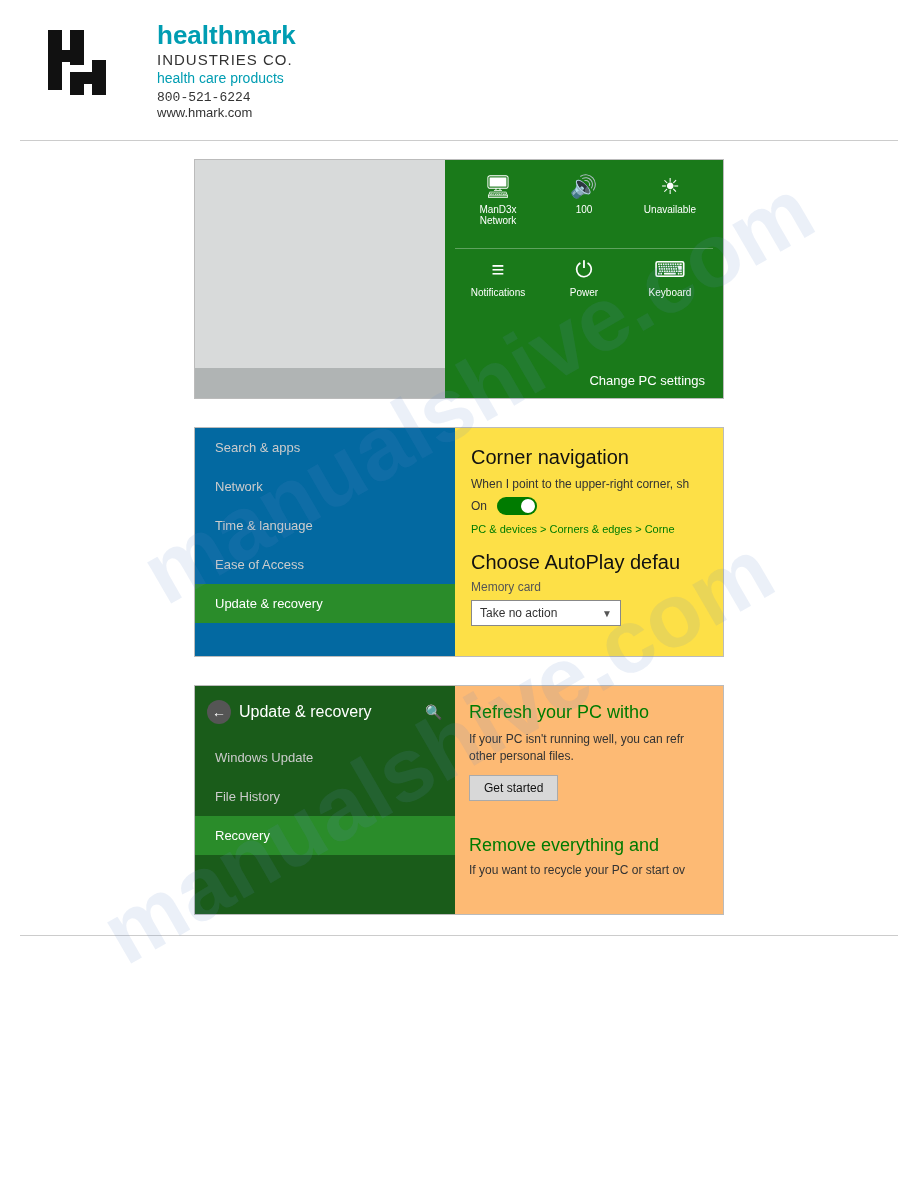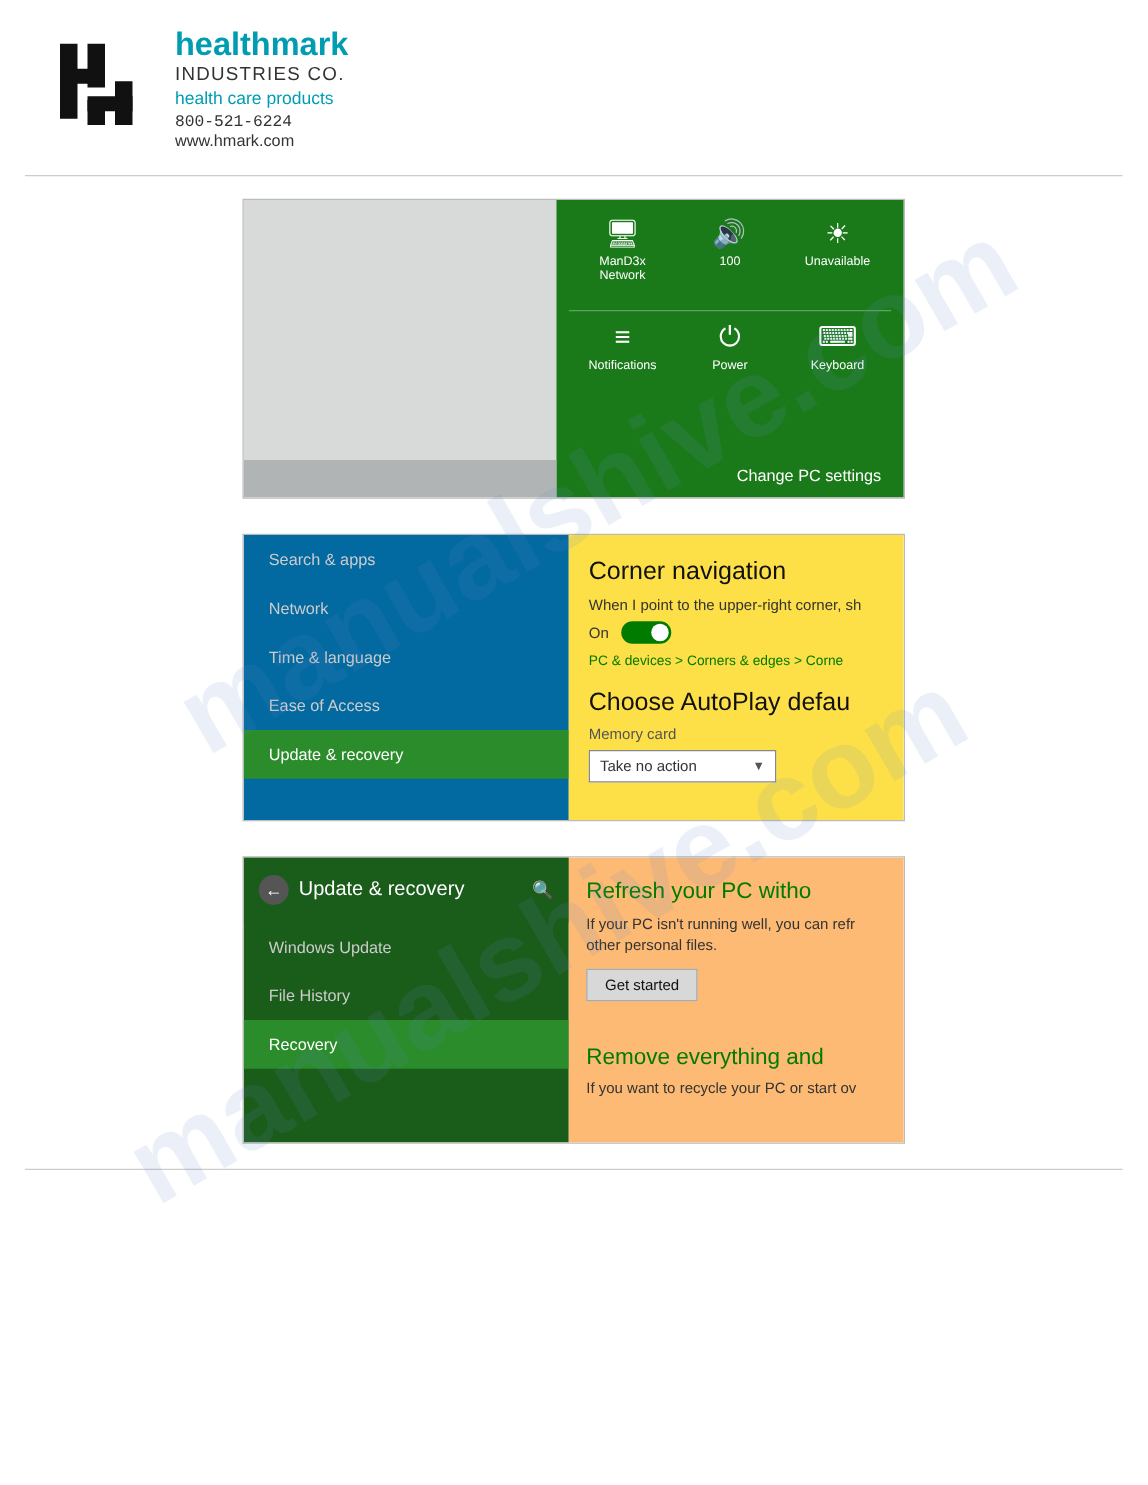--- a/index.html
+++ b/index.html
@@ -7,23 +7,23 @@
       width: 918px;
       min-height: 1188px;
       background: #fff;
       font-family: 'Segoe UI', Arial, sans-serif;
       position: relative;
     }
 
     
     .header {
       display: flex;
-      align-items: center;
+      align-items: flex-start;
       padding: 20px 40px;
-      gap: 20px;
+      gap: 37px;
     }
     .logo-icon {
       width: 80px;
       height: 90px;
       flex-shrink: 0;
     }
     .logo-text-block {
       display: flex;
       flex-direction: column;
     }

